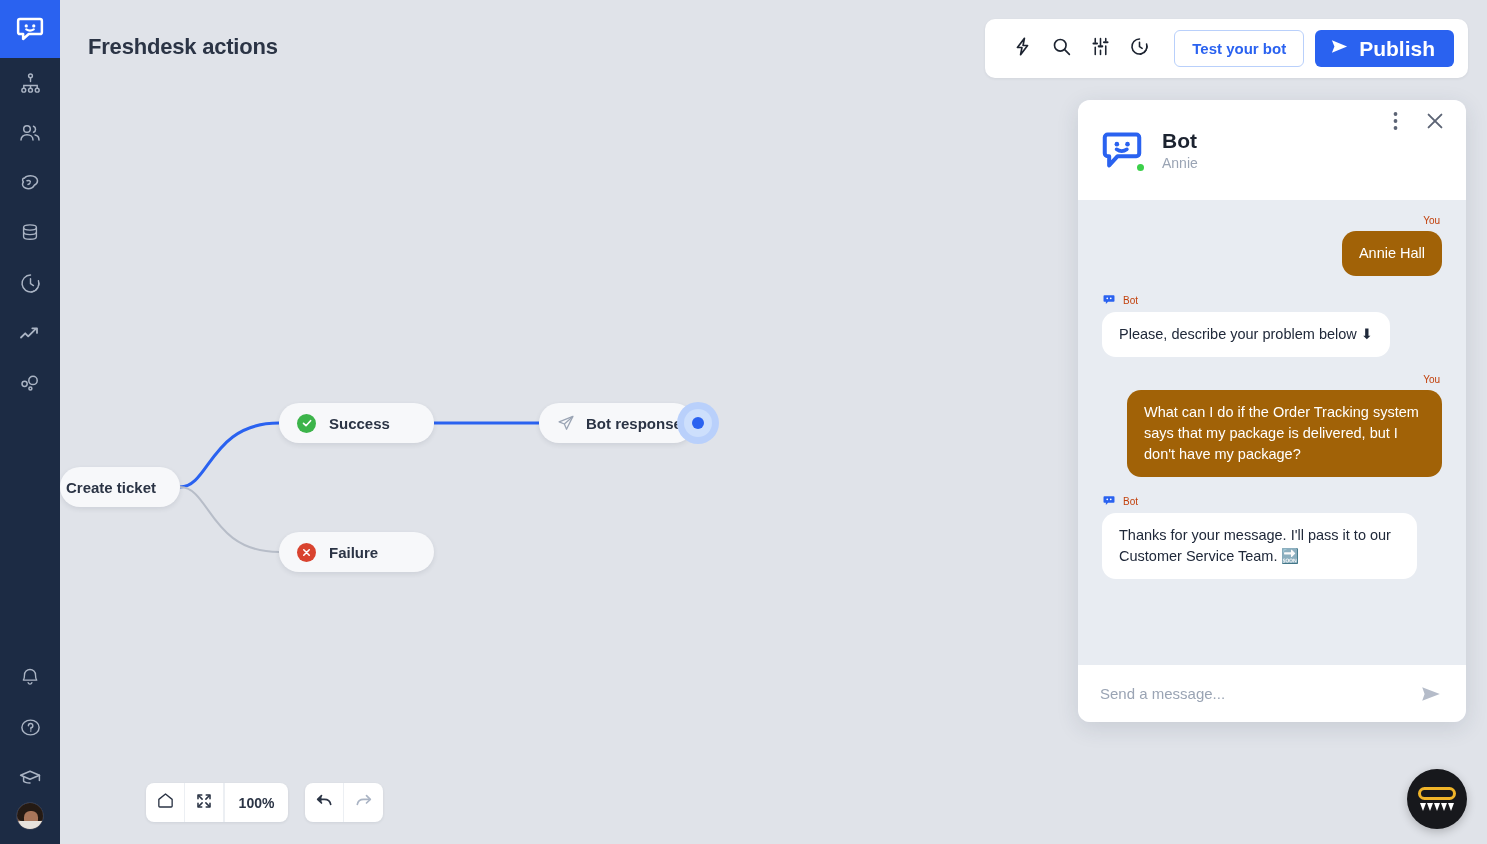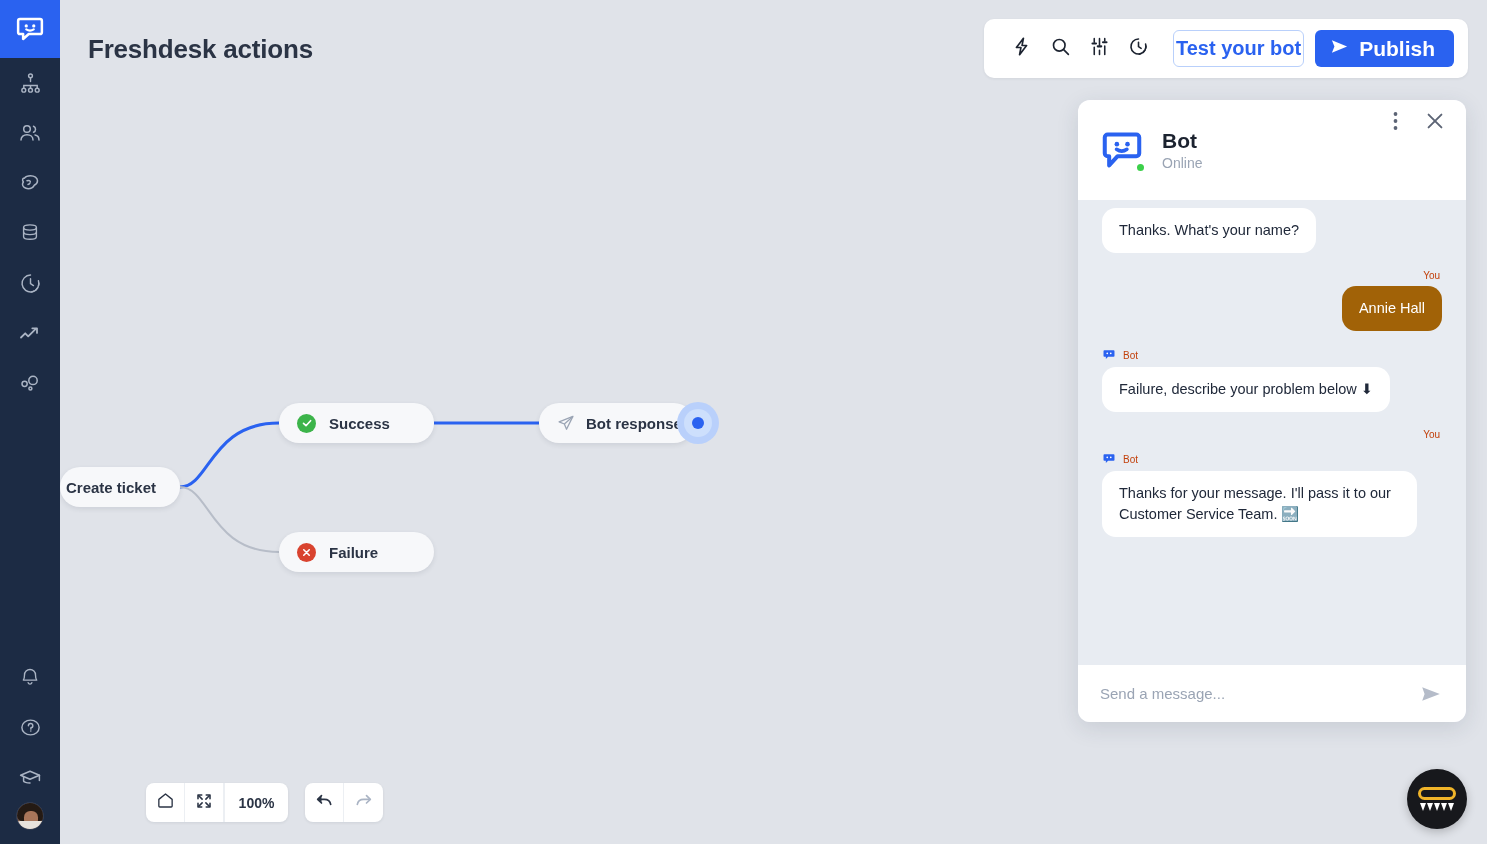--- a/index.html
+++ b/index.html
@@ -41,44 +41,44 @@
     cursor: pointer;
     border: 1px solid #2c3b55;
   }
   .avatar .hair { position:absolute; left:0; top:0; width:28px; height:18px; background:#241a14; border-radius: 14px 14px 6px 6px;}
   .avatar .face { position:absolute; left:7px; top:8px; width:14px; height:16px; background:#a9765a; border-radius:7px 7px 8px 8px;}
   .avatar .shirt{ position:absolute; left:-2px; bottom:-3px; width:32px; height:11px; background:#e8e3dd; border-radius:8px;}
 
   
   .page-title {
     position: absolute; left: 88px; top: 34px;
-    font-size: 26px; font-weight: bold; color: #2b3445;
+    font-size: 22px; font-weight: bold; color: #2b3445;
     letter-spacing: -0.2px;
   }
   .topbar {
     position: absolute; right: 19px; top: 19px;
     height: 59px;
     background: #ffffff;
     border-radius: 10px;
     display: flex; align-items: center;
     padding: 0 14px 0 18px;
     gap: 0px;
     box-shadow: 0 1px 3px rgba(30,40,60,0.07);
   }
   .tb-icon {
     width: 39px; height: 40px;
     display: flex; align-items: center; justify-content: center;
     cursor: pointer;
   }
   .btn-test {
     margin-left: 15px;
-    height: 37px; padding: 0 2px;
+    height: 37px; padding: 0 17px;
     border: 1px solid #b9d0fb; border-radius: 6px;
     background: #fff; color: #2a62f0;
-    font-size: 20px; font-weight: bold;
+    font-size: 15px; font-weight: bold;
     display: flex; align-items: center; cursor: pointer;
     font-family: "Liberation Sans", sans-serif;
   }
   .btn-publish {
     margin-left: 11px;
     height: 37px; padding: 0 19px 0 15px;
     border: 0; border-radius: 6px;
     background: #2a62f0; color: #fff;
     font-size: 21px; font-weight: bold;
     display: flex; align-items: center; gap: 10px; cursor: pointer;
@@ -500,21 +500,21 @@
         <svg width="44" height="44" viewBox="0 0 24 24" fill="none">
           <path d="M4.2 3.6h15.6a1.6 1.6 0 0 1 1.6 1.6v8.6a1.6 1.6 0 0 1-1.6 1.6H9.6L5 20.4v-5H4.2a1.6 1.6 0 0 1-1.6-1.6V5.2a1.6 1.6 0 0 1 1.6-1.6Z" stroke="#2a62f0" stroke-width="2.2" stroke-linejoin="round"></path>
           <circle cx="9.2" cy="8.8" r="1.25" fill="#2a62f0"></circle>
           <circle cx="15" cy="8.8" r="1.25" fill="#2a62f0"></circle>
           <path d="M9 11.6c1.7 1.2 4 1.2 5.7 0" stroke="#2a62f0" stroke-width="1.9" stroke-linecap="round"></path>
         </svg>
         <span class="bot-online"></span>
       </div>
       <div>
         <div class="bot-name">Bot</div>
-        <div class="bot-status">Online</div>
+        <div class="bot-status">Annie</div>
       </div>
       <div class="chat-head-actions">
         <div class="chat-act">
           <span>
             <svg width="5" height="20" viewBox="0 0 5 20" fill="#5c6475">
               <circle cx="2.5" cy="3" r="1.9"></circle>
                 <circle cx="2.5" cy="10" r="1.9"></circle>
                 <circle cx="2.5" cy="17" r="1.9"></circle>
             </svg>
           </span>
@@ -524,44 +524,44 @@
             <svg width="22" height="22" viewBox="0 0 24 24" fill="none" stroke="#5c6475" stroke-width="2.1" stroke-linecap="round">
                 <path d="M5 5 19 19M19 5 5 19"></path>
               </svg>
           </span>
         </div>
       </div>
     </div>
 
     <div class="chat-body">
 
-      <div class="msg-row left">
-        <div class="bubble bot">Thanks. What's your name?</div>
-      </div>
 
       <div class="sender right">You</div>
       <div class="msg-row right">
         <div class="bubble user">Annie Hall</div>
       </div>
 
       <div class="sender">
         <span class="mini-bot">
           <svg width="14" height="14" viewBox="0 0 24 24" fill="none">
             <path d="M4 4h16a1.4 1.4 0 0 1 1.4 1.4v8.2A1.4 1.4 0 0 1 20 15h-9.6L6.6 19v-4H4a1.4 1.4 0 0 1-1.4-1.4V5.4A1.4 1.4 0 0 1 4 4Z" fill="#2a62f0"></path>
             <circle cx="9" cy="9" r="1.5" fill="#fff"></circle>
               <circle cx="15" cy="9" r="1.5" fill="#fff"></circle>
           </svg>
         </span>
         <span>Bot</span>
       </div>
       <div class="msg-row left">
-        <div class="bubble bot">Failure, describe your problem below ⬇</div>
+        <div class="bubble bot">Please, describe your problem below ⬇</div>
       </div>
 
       <div class="sender right">You</div>
+      <div class="msg-row right">
+        <div class="bubble user">What can I do if the Order Tracking system says that my package is delivered, but I don't have my package?</div>
+      </div>
 
       <div class="sender">
         <span class="mini-bot">
           <svg width="14" height="14" viewBox="0 0 24 24" fill="none">
             <path d="M4 4h16a1.4 1.4 0 0 1 1.4 1.4v8.2A1.4 1.4 0 0 1 20 15h-9.6L6.6 19v-4H4a1.4 1.4 0 0 1-1.4-1.4V5.4A1.4 1.4 0 0 1 4 4Z" fill="#2a62f0"></path>
             <circle cx="9" cy="9" r="1.5" fill="#fff"></circle>
               <circle cx="15" cy="9" r="1.5" fill="#fff"></circle>
           </svg>
         </span>
         <span>Bot</span>

